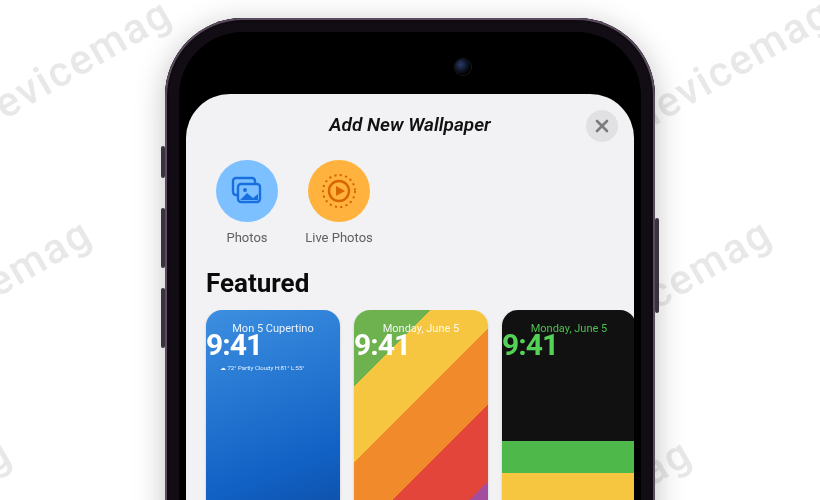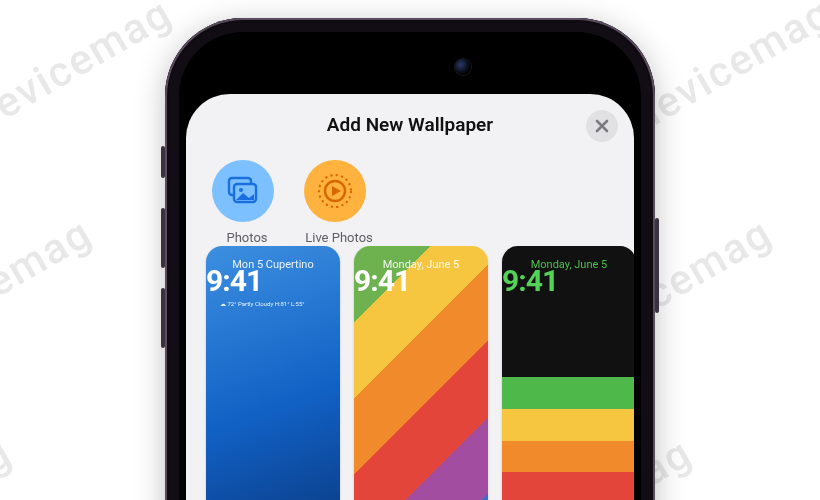--- a/index.html
+++ b/index.html
@@ -114,20 +114,21 @@
   .sheet-header {
     position: relative;
     height: 62px;
     text-align: center;
   }
   .sheet-title {
     font-size: 19px;
     font-weight: 600;
     color: #111;
     line-height: 62px;
+    font-style: italic;
   }
   .close-btn {
     position: absolute;
     right: 16px;
     top: 16px;
     width: 32px;
     height: 32px;
     border-radius: 50%;
     background: #e1e1e4;
     display: flex;
@@ -141,20 +142,21 @@
     display: flex;
     gap: 22px;
     padding: 4px 0 0 26px;
     overflow: hidden;
   }
   .cat {
     width: 70px;
     flex: 0 0 70px;
     display: flex;
     flex-direction: column;
+    align-items: center;
   }
   .cat .circle {
     width: 62px;
     height: 62px;
     border-radius: 50%;
     display: flex;
     align-items: center;
     justify-content: center;
     margin-bottom: 8px;
   }
@@ -316,20 +318,21 @@
               <path d="M17 15 L26 20 L17 25 Z" fill="#d96700"></path>
             </svg>
           </div>
           <div class="label">Live Photos</div>
         </div>
 
 
 
       </div>
 
+      <div class="section-title">Featured</div>
 
       <div class="featured-row">
 
         <div class="wall wall1">
           <div class="ls-date">Mon 5   Cupertino</div>
           <div class="ls-time">9:41</div>
           <div class="ls-widgets">☁ 72°
 Partly Cloudy
 H:81° L:55°</div>
         </div>

